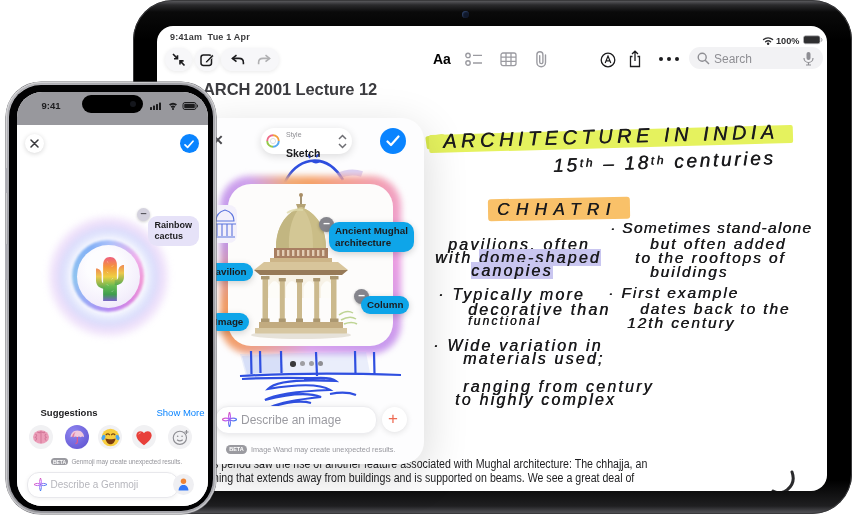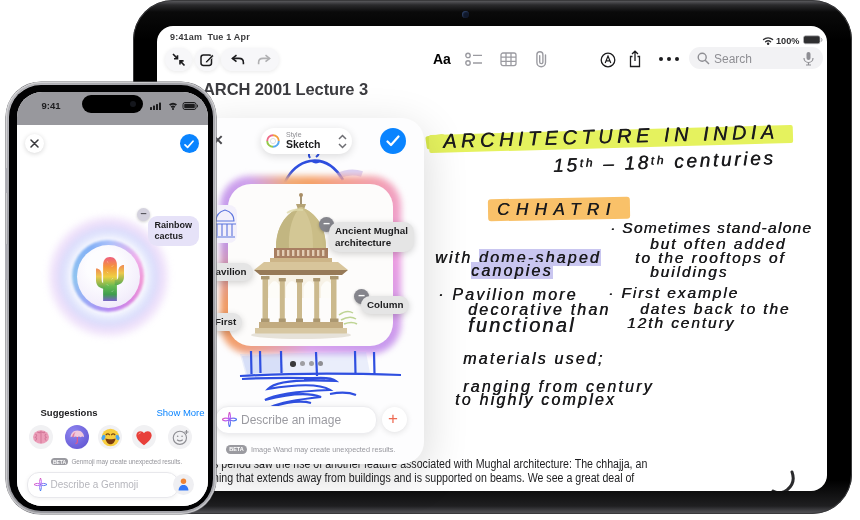--- a/index.html
+++ b/index.html
@@ -16,21 +16,21 @@
   
   .st{font-size:9px;font-weight:bold;color:#3a3a3c;letter-spacing:.2px;}
   .tbtn{background:#f7f7f9;border-radius:12px;box-shadow:0 1px 4px rgba(0,0,0,.09);}
   .gico{color:#000000;}
 
   
   .hand{font-style:italic;color:#1b1b1d;white-space:nowrap;text-shadow:.45px .25px 0 #1b1b1d;}
   .hl-p{background:#c9c6f0;}
 
   
-  .tag{background:#e5e5e5;border-radius:10px;box-shadow:0 2px 7px rgba(0,0,0,.18);
+  .tag{background:#0ea5e9;border-radius:10px;box-shadow:0 2px 7px rgba(0,0,0,.18);
        color:#1c1c1e;font-weight:bold;font-size:9.8px;line-height:12px;padding:3px 6px;white-space:nowrap;}
   .minus{width:15px;height:15px;border-radius:50%;background:#85858c;color:#fff;
          text-align:center;line-height:13px;font-size:12px;font-weight:bold;box-shadow:0 1px 3px rgba(0,0,0,.25);}
 
   
   #iphone{left:6px;top:82px;width:210px;height:432px;border-radius:35px;
           background:linear-gradient(135deg,#d4d4d9 0%,#a9a9af 25%,#c6c6cc 50%,#9a9aa0 75%,#c0c0c6 100%);
           box-shadow:0 0 0 .6px #6e6e73, inset 0 0 2px 1px rgba(255,255,255,.7), inset 0 0 0 2.5px rgba(90,90,95,.35);}
   #iphone-black{left:3px;top:3px;width:204px;height:426px;border-radius:32px;background:#020203;}
   #iphone-screen{left:10.5px;top:10px;width:191.5px;height:413.5px;border-radius:25px;background:#fff;overflow:hidden;}
@@ -115,37 +115,39 @@
     <svg class="abs" style="left:540px;top:26px;" width="13" height="13" viewBox="0 0 13 13">
       <circle cx="5.2" cy="5.2" r="4" fill="none" stroke="#8e8e93" stroke-width="1.4"></circle>
       <path d="M8.2 8.2 L12 12" stroke="#8e8e93" stroke-width="1.4"></path>
     </svg>
     <div class="abs" style="left:557px;top:26px;font-size:12px;color:#8e8e93;">Search</div>
     <svg class="abs" style="left:646px;top:25px;" width="11" height="15" viewBox="0 0 11 15">
       <rect x="3.5" y="1" width="4" height="8" rx="2" fill="#8e8e93"></rect>
       <path d="M1 7 a4.5 4.5 0 0 0 9 0 M5.5 11.5 V14 M3 14 H8" fill="none" stroke="#8e8e93" stroke-width="1.2"></path>
     </svg>
 
-    <div class="abs" style="left:46px;top:54px;font-size:16.5px;font-weight:bold;color:#3c3c40;letter-spacing:-.1px;">ARCH 2001 Lecture 3</div>
+    <div class="abs" style="left:46px;top:54px;font-size:16.5px;font-weight:bold;color:#3c3c40;letter-spacing:-.1px;">ARCH 2001 Lecture 12</div>
 
     <div class="abs" style="left:269px;top:109px;width:22px;height:13px;background:#d9e94c;transform:rotate(-8deg);border-radius:2px 6px 6px 2px;"></div>
     <div class="abs" style="left:272px;top:104px;width:364px;height:18px;background:#e5f25e;transform:rotate(-1.6deg);border-radius:2px;"></div>
     <div class="abs hand" style="left:286px;top:99px;font-size:20px;letter-spacing:4.5px;transform:rotate(-1.6deg);">ARCHITECTURE IN INDIA</div>
     <div class="abs hand" style="left:396px;top:125px;font-size:19px;letter-spacing:2.7px;transform:rotate(-2deg);">15<span style="font-size:12px;vertical-align:4px;">th</span> – 18<span style="font-size:12px;vertical-align:4px;">th</span> centuries</div>
 
     <div class="abs" style="left:331px;top:172px;width:142px;height:22px;background:#f9c169;transform:rotate(-1deg);border-radius:3px;"></div>
     <div class="abs hand" style="left:340px;top:174px;font-size:17px;letter-spacing:6.5px;">CHHATRI</div>
 
+    <div class="abs hand" style="left:291px;top:210px;font-size:16px;letter-spacing:2.2px;">pavilions, often</div>
     <div class="abs hand" style="left:278px;top:222.5px;font-size:16px;letter-spacing:2.2px;">with <span class="hl-p">dome-shaped</span></div>
     <div class="abs hand" style="left:314px;top:235.5px;font-size:16px;letter-spacing:2.2px;"><span class="hl-p">canopies</span></div>
 
-    <div class="abs hand" style="left:281px;top:260px;font-size:16px;letter-spacing:2.2px;">· Pavilion more</div>
+    <div class="abs hand" style="left:281px;top:260px;font-size:16px;letter-spacing:2.2px;">· Typically more</div>
     <div class="abs hand" style="left:311px;top:275px;font-size:16px;letter-spacing:2.2px;">decorative than</div>
-    <div class="abs hand" style="left:311px;top:288px;font-size:20px;letter-spacing:2.2px;">functional</div>
-
+    <div class="abs hand" style="left:311px;top:288px;font-size:12px;letter-spacing:2.2px;">functional</div>
+
+    <div class="abs hand" style="left:276px;top:311px;font-size:16px;letter-spacing:2.2px;">· Wide variation in</div>
     <div class="abs hand" style="left:306px;top:324px;font-size:16px;letter-spacing:2.2px;">materials used;</div>
     <div class="abs hand" style="left:306px;top:352px;font-size:16px;letter-spacing:2.2px;">ranging from century</div>
     <div class="abs hand" style="left:298px;top:365px;font-size:16px;letter-spacing:2.2px;">to highly complex</div>
 
     <div class="abs hand" style="left:453px;top:192.5px;font-size:15.5px;letter-spacing:1.3px;">· Sometimes stand-alone</div>
     <div class="abs hand" style="left:478px;top:222.5px;font-size:15.5px;letter-spacing:1.9px;">to the rooftops of</div>
     <div class="abs hand" style="left:493px;top:208.5px;font-size:15.5px;letter-spacing:1.9px;">but often added</div>
     <div class="abs hand" style="left:493px;top:236.5px;font-size:15.5px;letter-spacing:1.9px;">buildings</div>
     <div class="abs hand" style="left:451px;top:257.5px;font-size:15.5px;letter-spacing:1.9px;">· First example</div>
     <div class="abs hand" style="left:483px;top:273.5px;font-size:15.5px;letter-spacing:1.9px;">dates back to the</div>
@@ -171,21 +173,21 @@
 <div class="abs" style="left:212px;top:132px;font-size:14px;color:#48484c;font-weight:bold;">✕</div>
 <div class="abs" style="left:261px;top:128px;width:91px;height:26px;border-radius:13px;background:#fff;box-shadow:0 2px 9px rgba(0,0,0,.14);"></div>
 <svg class="abs" style="left:266px;top:134px;" width="14" height="14" viewBox="0 0 14 14">
   <path d="M7 1.2 a5.8 5.8 0 0 1 5.8 5.8" fill="none" stroke="#f2a03e" stroke-width="1.9"></path>
   <path d="M12.8 7 a5.8 5.8 0 0 1 -5.8 5.8" fill="none" stroke="#58aaf0" stroke-width="1.9"></path>
   <path d="M7 12.8 a5.8 5.8 0 0 1 -5.8 -5.8" fill="none" stroke="#96c84a" stroke-width="1.9"></path>
   <path d="M1.2 7 a5.8 5.8 0 0 1 5.8 -5.8" fill="none" stroke="#ee6a88" stroke-width="1.9"></path>
   <circle cx="7" cy="7" r="2.6" fill="#fff" stroke="#d8d8dc" stroke-width=".8"></circle>
 </svg>
 <div class="abs" style="left:286px;top:131px;font-size:7px;color:#8e8e93;">Style</div>
-<div class="abs" style="left:286px;top:138px;font-size:10.5px;font-weight:bold;color:#1c1c1e;">Sketch</div>
+<div class="abs" style="left:286px;top:147px;font-size:10.5px;font-weight:bold;color:#1c1c1e;">Sketch</div>
 <svg class="abs" style="left:337px;top:134px;" width="11" height="15" viewBox="0 0 11 15">
   <path d="M2 5 L5.5 1.5 L9 5 M2 10 L5.5 13.5 L9 10" fill="none" stroke="#6e6e73" stroke-width="1.5"></path>
 </svg>
 <div class="abs" style="left:380px;top:128px;width:26px;height:26px;border-radius:50%;background:#0a84ff;"></div>
 <svg class="abs" style="left:386px;top:135px;" width="14" height="12" viewBox="0 0 14 12">
   <path d="M1.5 6.5 L5 10 L12.5 1.5" fill="none" stroke="#fff" stroke-width="2.2" stroke-linecap="round" stroke-linejoin="round"></path>
 </svg>
 
 <div class="abs" style="left:220px;top:176px;width:181px;height:178px;border-radius:30px;
      background:conic-gradient(from 0deg at 50% 50%, #f5a268, #f2a0b8 12%, #eb9ce0 24%, #c89aee 38%, #d8a2ec 50%, #f2a070 62%, #f09a62 68%, #bd94ec 80%, #cfa2ec 90%, #f2aa74 96%, #f5a268);
@@ -254,21 +256,21 @@
     <path d="M12 2 C5 4 3 9 3 13 L21 13 C21 9 19 4 12 2 Z"></path>
     <path d="M1 16 H23 M4 16 V28 M9 16 V28 M14 16 V28 M19 16 V28 M2 29 H22"></path>
   </g>
 </svg>
 
 <div class="abs minus" style="left:319px;top:217px;">–</div>
 <div class="abs tag" style="left:329px;top:222px;">Ancient Mughal<br>architecture</div>
 <div class="abs minus" style="left:354px;top:289px;">–</div>
 <div class="abs tag" style="left:361px;top:296px;">Column</div>
 <div class="abs tag" style="left:203px;top:262.5px;">Pavilion</div>
-<div class="abs tag" style="left:209px;top:313px;">First</div>
+<div class="abs tag" style="left:209px;top:313px;">Image</div>
 
 <svg class="abs" style="left:220px;top:350px;" width="200" height="60" viewBox="0 0 200 60">
   <path d="M20 4 L146 2 L150 23 L26 26 Z" fill="#a8bcf0" opacity=".22"></path>
   <path d="M22 6 L60 4 L64 22 L27 24 Z" fill="#96aeec" opacity=".22"></path>
   <g stroke="#2f4fe0" stroke-width="2.2" fill="none">
     <path d="M31 1 L31.5 24 M40 1 L40.5 23"></path>
     <path d="M61 1 L61.5 23"></path>
     <path d="M96 2 L97 26"></path>
     <path d="M135 1 L135.5 24 M154 2 L154.5 24"></path>
     <path d="M20 26 Q90 22 181 25"></path>

